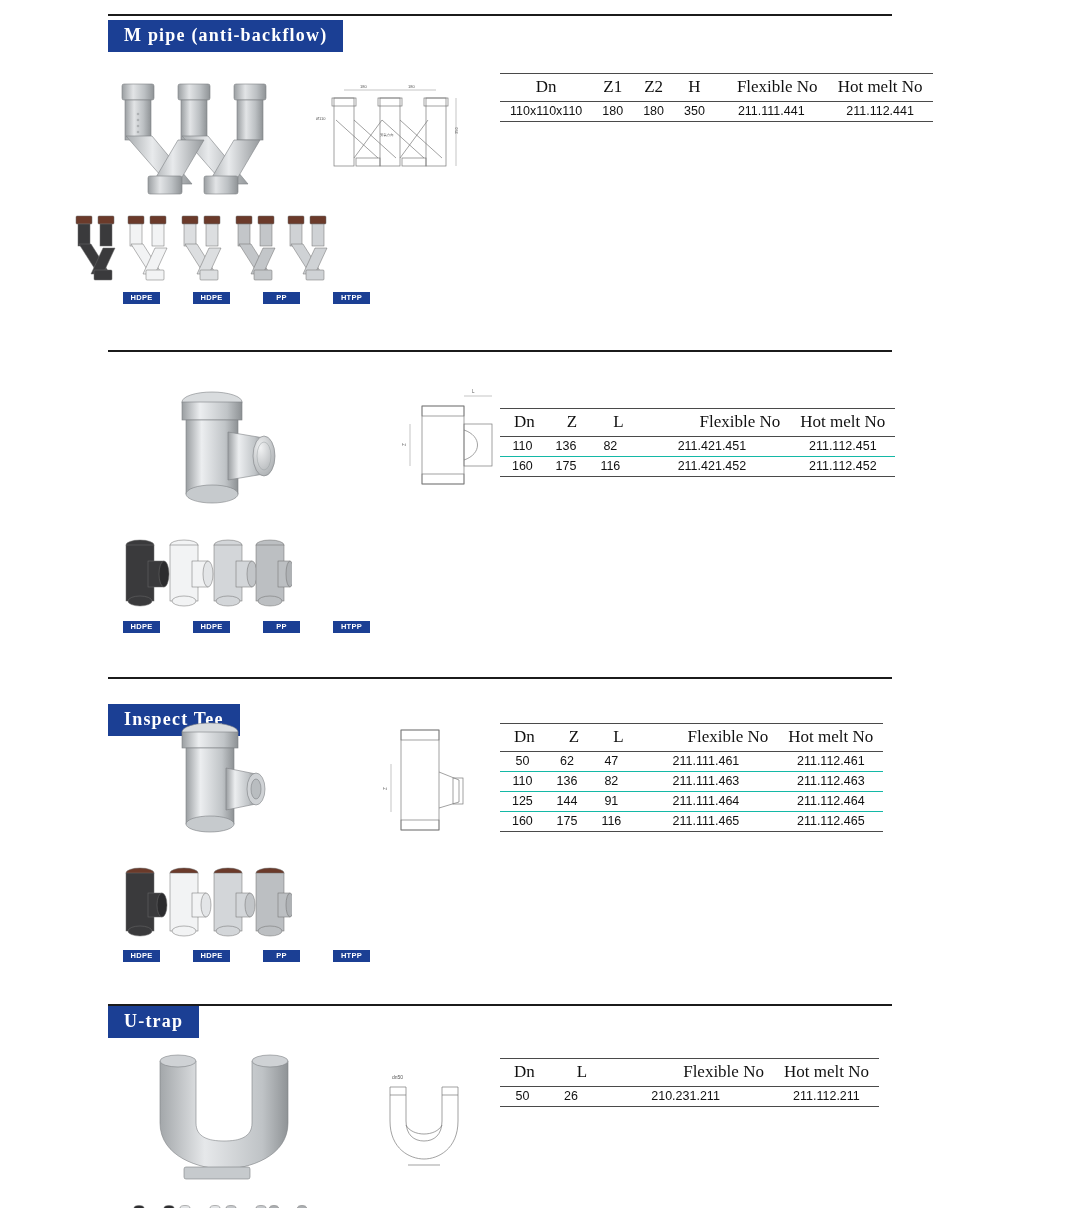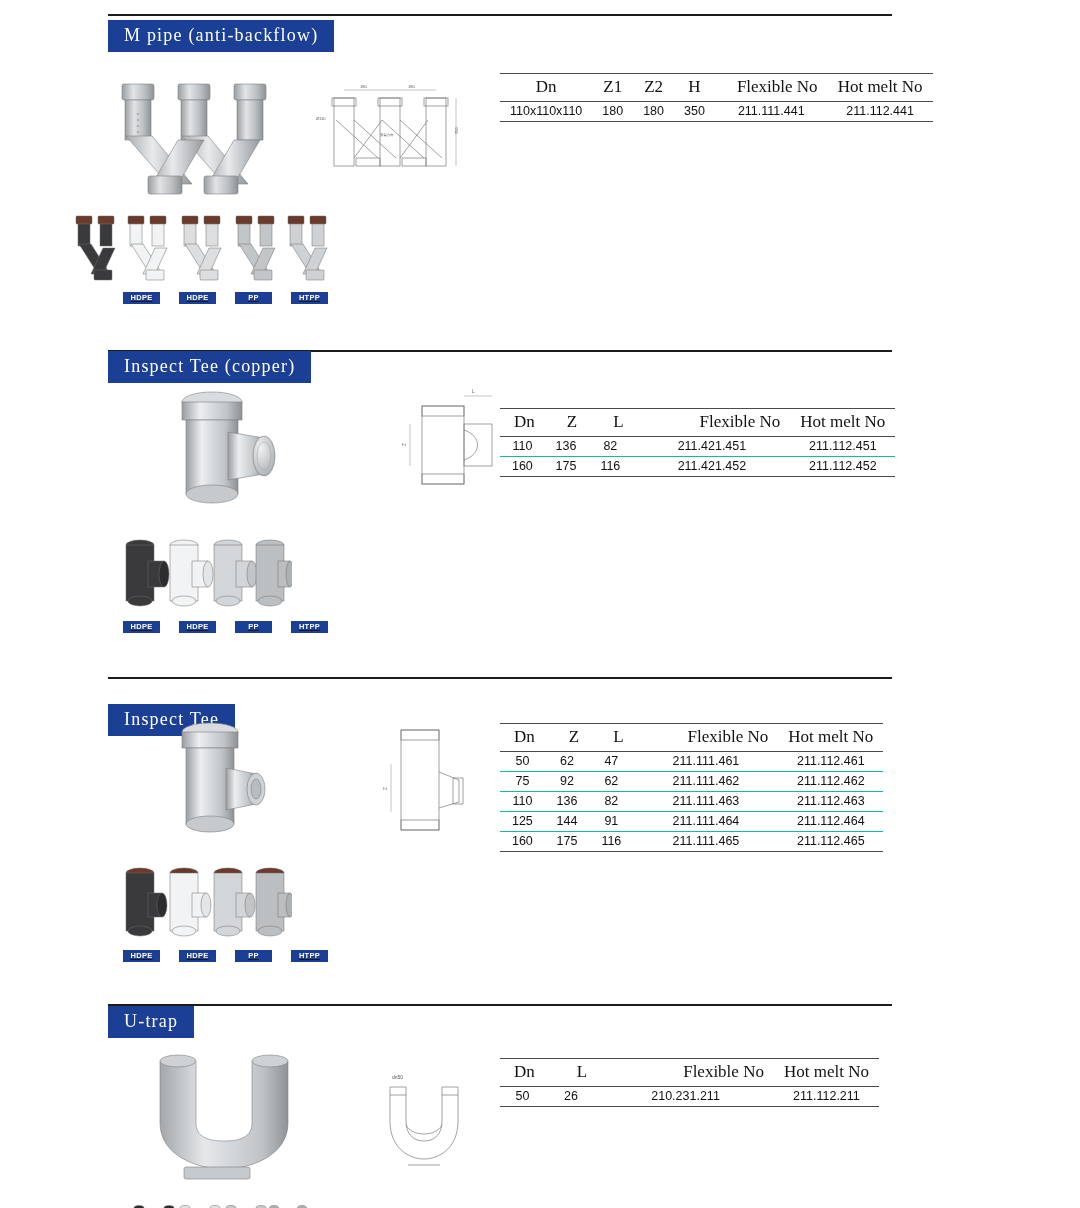--- a/index.html
+++ b/index.html
@@ -28,21 +28,21 @@
     height: 2px;
     background: #1b1b1b;
   }
   .sec-title {
     position: absolute;
     left: 108px; top: 8px;
     background: #1b3f94;
     color: #ffffff;
     font-family: "Liberation Serif", serif;
     font-size: 18px;
-    font-weight: normal;
+    font-weight: bold;
     letter-spacing: 1.2px;
     padding: 5px 16px 6px 16px;
     white-space: nowrap;
   }
 
   
   table.spec {
     border-collapse: collapse;
     font-family: "Liberation Sans", sans-serif;
     font-size: 12.5px;
@@ -65,21 +65,21 @@
     text-align: center;
     white-space: nowrap;
     border-bottom: 1px solid #14b8a6;
   }
   table.spec tbody tr:last-child td {
     border-bottom: 1px solid #4a4a4a;
   }
   table.spec td.dn { letter-spacing: 0; text-align: right; }
 
   
-  .tags { display: flex; gap: 19px; text-decoration: underline; }
+  .tags { display: flex; gap: 33px; }
   .tag {
     background: #1b3f94;
     color: #fff;
     font-family: "Liberation Sans", sans-serif;
     font-size: 7.5px;
     font-weight: bold;
     letter-spacing: 0.3px;
     padding: 2px 0 2px 0;
     width: 37px;
     text-align: center;
@@ -262,21 +262,20 @@
     <div class="tag">HDPE</div>
     <div class="tag">HDPE</div>
     <div class="tag">PP</div>
     <div class="tag">HTPP</div>
   </div>
 </div>
 
 <div class="section">
   <div class="sec-head">
     <div class="sec-rule" style="top:320px"></div>
-    <div class="sec-title" style="top:321px">Inspect Tee  (copper)</div>
   </div>
 
   <div class="fig" style="left:168px; top:358px;">
     <svg width="120" height="120" viewBox="0 0 120 120">
       <defs>
         <linearGradient id="t1" x1="0" y1="0" x2="1" y2="0">
           <stop offset="0" stop-color="#9a9ea1"></stop>
             <stop offset=".3" stop-color="#eceef0"></stop>
           <stop offset=".75" stop-color="#c0c4c7"></stop>
             <stop offset="1" stop-color="#8d9194"></stop>
@@ -448,27 +447,20 @@
       </thead>
       <tbody>
         <tr>
           <td>50</td>
           <td>62</td>
           <td>47</td>
           <td>211.111.461</td>
           <td>211.112.461</td>
         </tr>
         <tr>
-          <td>75</td>
-          <td>92</td>
-          <td>62</td>
-          <td>211.111.462</td>
-          <td>211.112.462</td>
-        </tr>
-        <tr>
           <td>110</td>
           <td>136</td>
           <td>82</td>
           <td>211.111.463</td>
           <td>211.112.463</td>
         </tr>
         <tr>
           <td>125</td>
           <td>144</td>
           <td>91</td>

